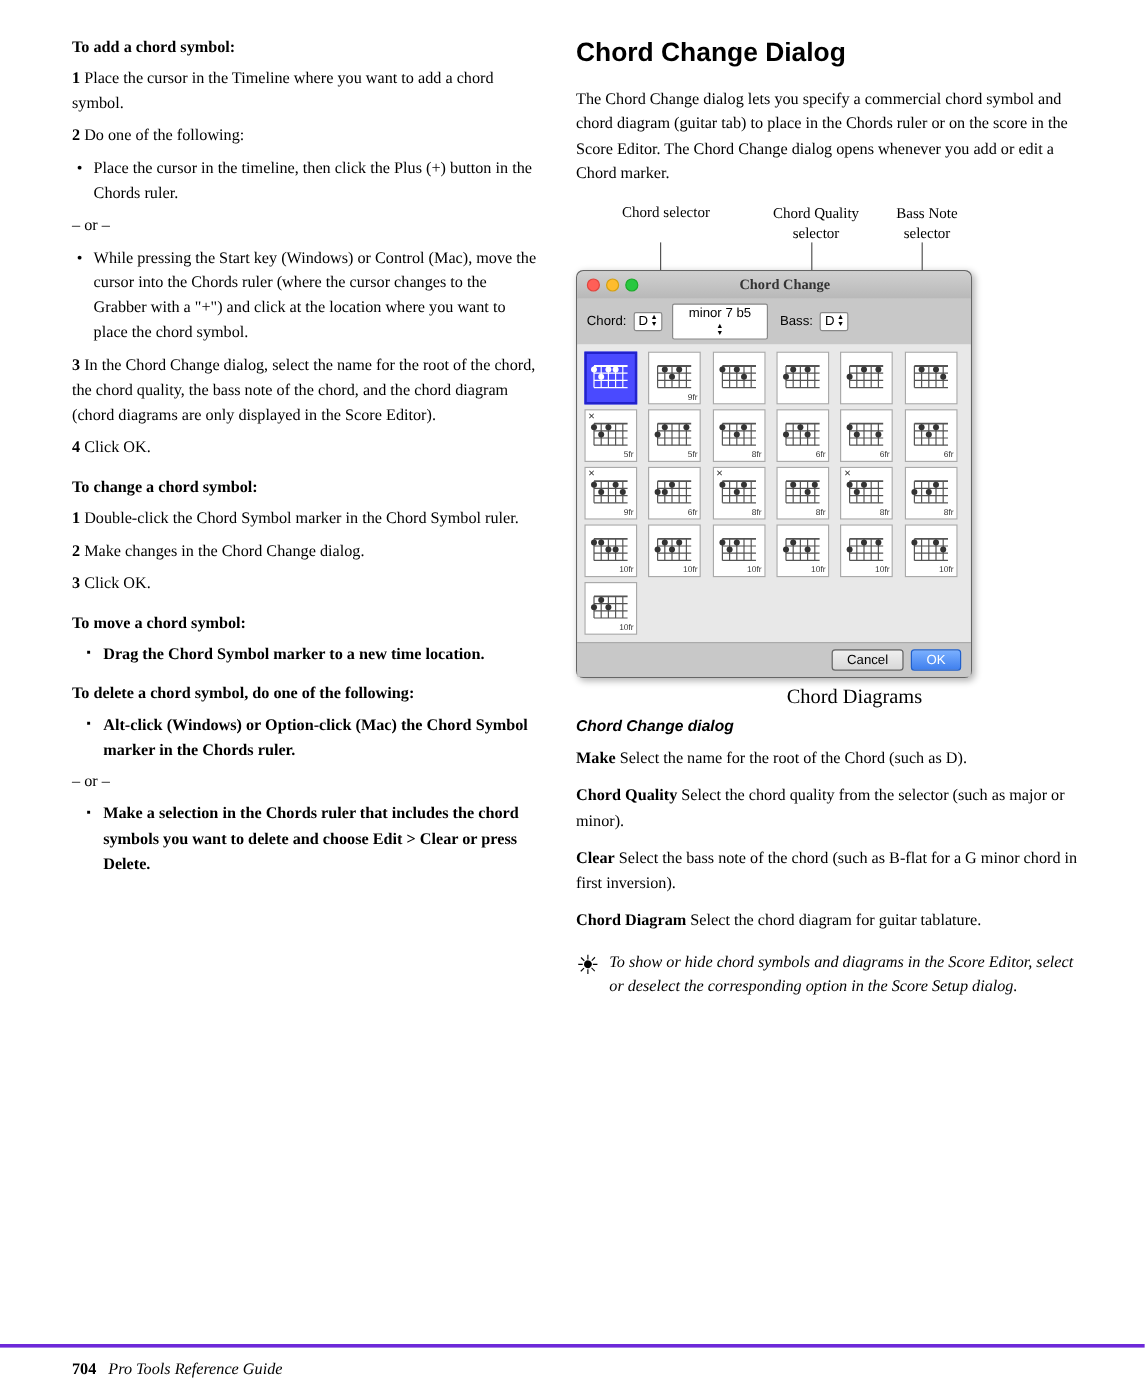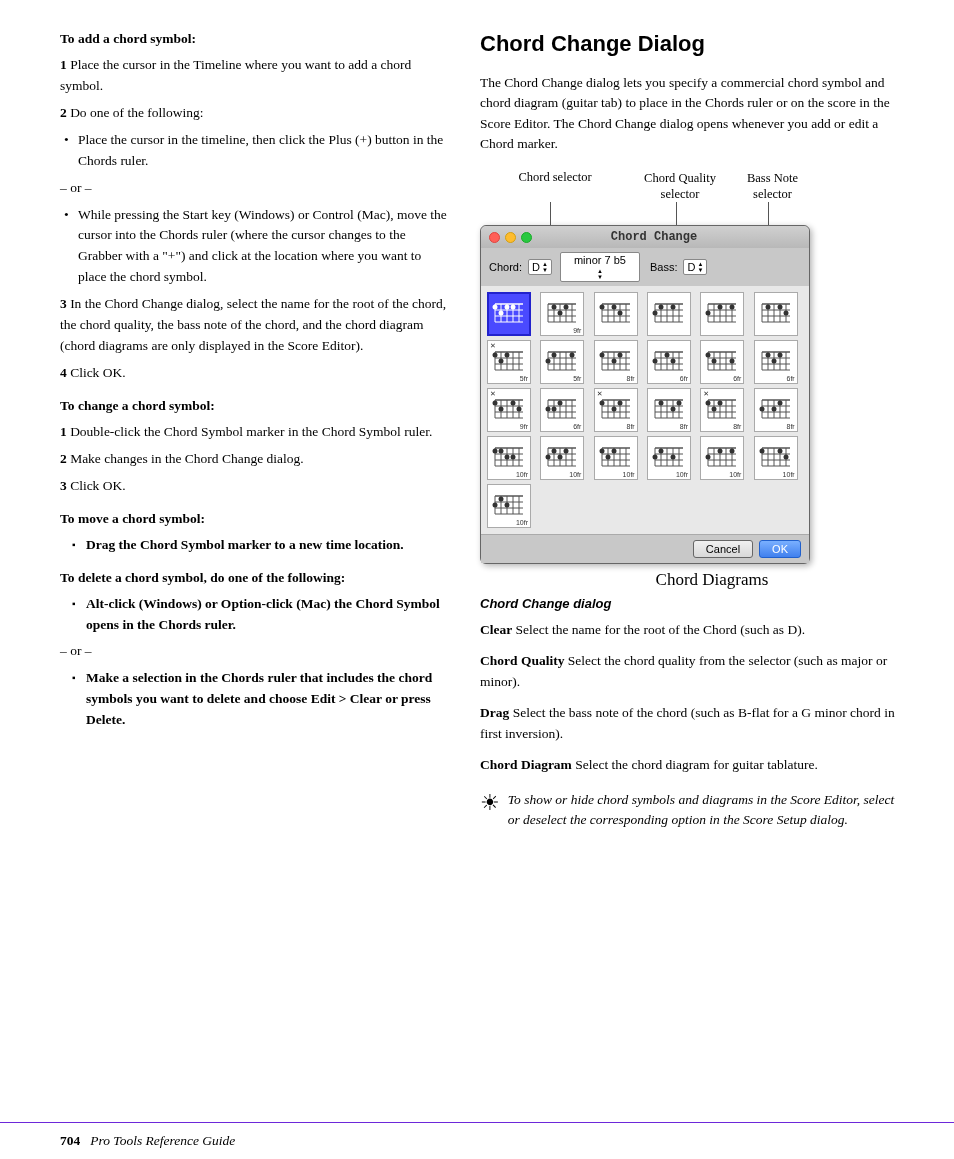--- a/index.html
+++ b/index.html
@@ -62,21 +62,21 @@
       top: 2px;
     }
     .or-line {
       margin: 6px 0 6px 0;
       font-size: 13.5px;
     }
     .page-footer {
       display: flex;
       flex-direction: row;
       padding: 10px 60px;
-      border-top: 1px solid #6d28d9;
+      border-top: 3px solid #6d28d9;
       margin-top: auto;
     }
     .page-number {
       font-weight: bold;
       font-size: 13.5px;
       margin-right: 10px;
     }
     .page-footer-text {
       font-size: 13.5px;
       font-style: italic;
@@ -123,21 +123,21 @@
       border-radius: 50%;
       display: inline-block;
     }
     .tl-red { background: #ff5f57; border: 1px solid #e0443e; }
     .tl-yellow { background: #febc2e; border: 1px solid #d4a010; }
     .tl-green { background: #28c840; border: 1px solid #1aab29; }
     .dialog-title-text {
       flex: 1;
       text-align: center;
       font-size: 12px;
-      font-family: Liberation Mono, monospace;
+      font-family: Liberation Serif, serif;
       font-weight: bold;
       color: #333;
       margin-right: 30px;
     }
     .dialog-controls-row {
       background: #c8c8c8;
       padding: 4px 8px;
       display: flex;
       align-items: center;
       gap: 4px;
@@ -310,21 +310,21 @@
     <div class="step-block body-text">
       <span class="step-number">3</span>&nbsp;<span>Click OK.</span>
     </div>
 
     <div style="margin-top:14px;" class="section-heading">To move a chord symbol:</div>
 
     <div class="square-bullet body-text">Drag the Chord Symbol marker to a new time location.</div>
 
     <div style="margin-top:14px;" class="section-heading">To delete a chord symbol, do one of the following:</div>
 
-    <div class="square-bullet body-text">Alt-click (Windows) or Option-click (Mac) the Chord Symbol opens in the Chords ruler.</div>
+    <div class="square-bullet body-text">Alt-click (Windows) or Option-click (Mac) the Chord Symbol marker in the Chords ruler.</div>
 
     <div class="or-line body-text">– or –</div>
 
     <div class="square-bullet body-text">Make a selection in the Chords ruler that includes the chord symbols you want to delete and choose Edit &gt; Clear or press Delete.</div>
 
   </div>
 
   <div class="right-column">
 
     <div class="chapter-title">Chord Change Dialog</div>
@@ -827,27 +827,27 @@
       <div style="display:flex; justify-content:center; margin-top:6px; font-size:17px; padding-left:40px;">
         <span>Chord Diagrams</span>
       </div>
 
       <div style="margin-top:6px;">
         <span class="chord-diagrams-caption-text">Chord Change dialog</span>
       </div>
     </div>
 
     <div class="def-section">
-      <span class="def-term">Clear</span><span> Select the name for the root of the Chord (such as D).</span>
+      <span class="def-term">Make</span><span> Select the name for the root of the Chord (such as D).</span>
     </div>
     <div class="def-section">
       <span class="def-term">Chord Quality</span><span> Select the chord quality from the selector (such as major or minor).</span>
     </div>
     <div class="def-section">
-      <span class="def-term">Drag</span><span> Select the bass note of the chord (such as B-flat for a G minor chord in first inversion).</span>
+      <span class="def-term">Clear</span><span> Select the bass note of the chord (such as B-flat for a G minor chord in first inversion).</span>
     </div>
     <div class="def-section">
       <span class="def-term">Chord Diagram</span><span> Select the chord diagram for guitar tablature.</span>
     </div>
 
     <div class="tip-box">
       <div class="tip-icon">☀</div>
       <div class="tip-text">To show or hide chord symbols and diagrams in the Score Editor, select or deselect the corresponding option in the Score Setup dialog.</div>
     </div>
 

